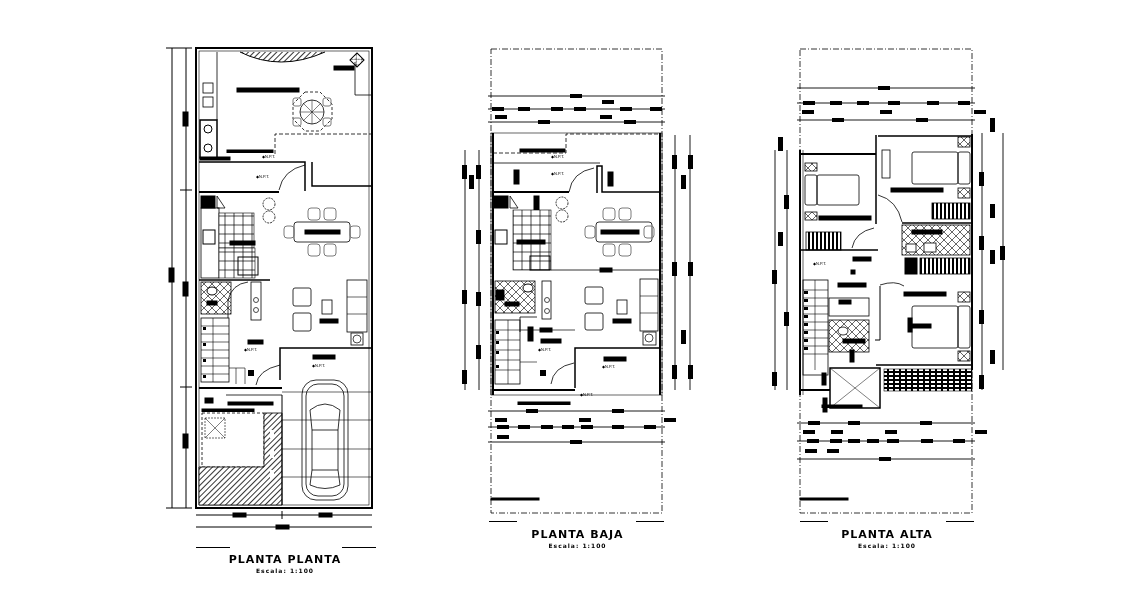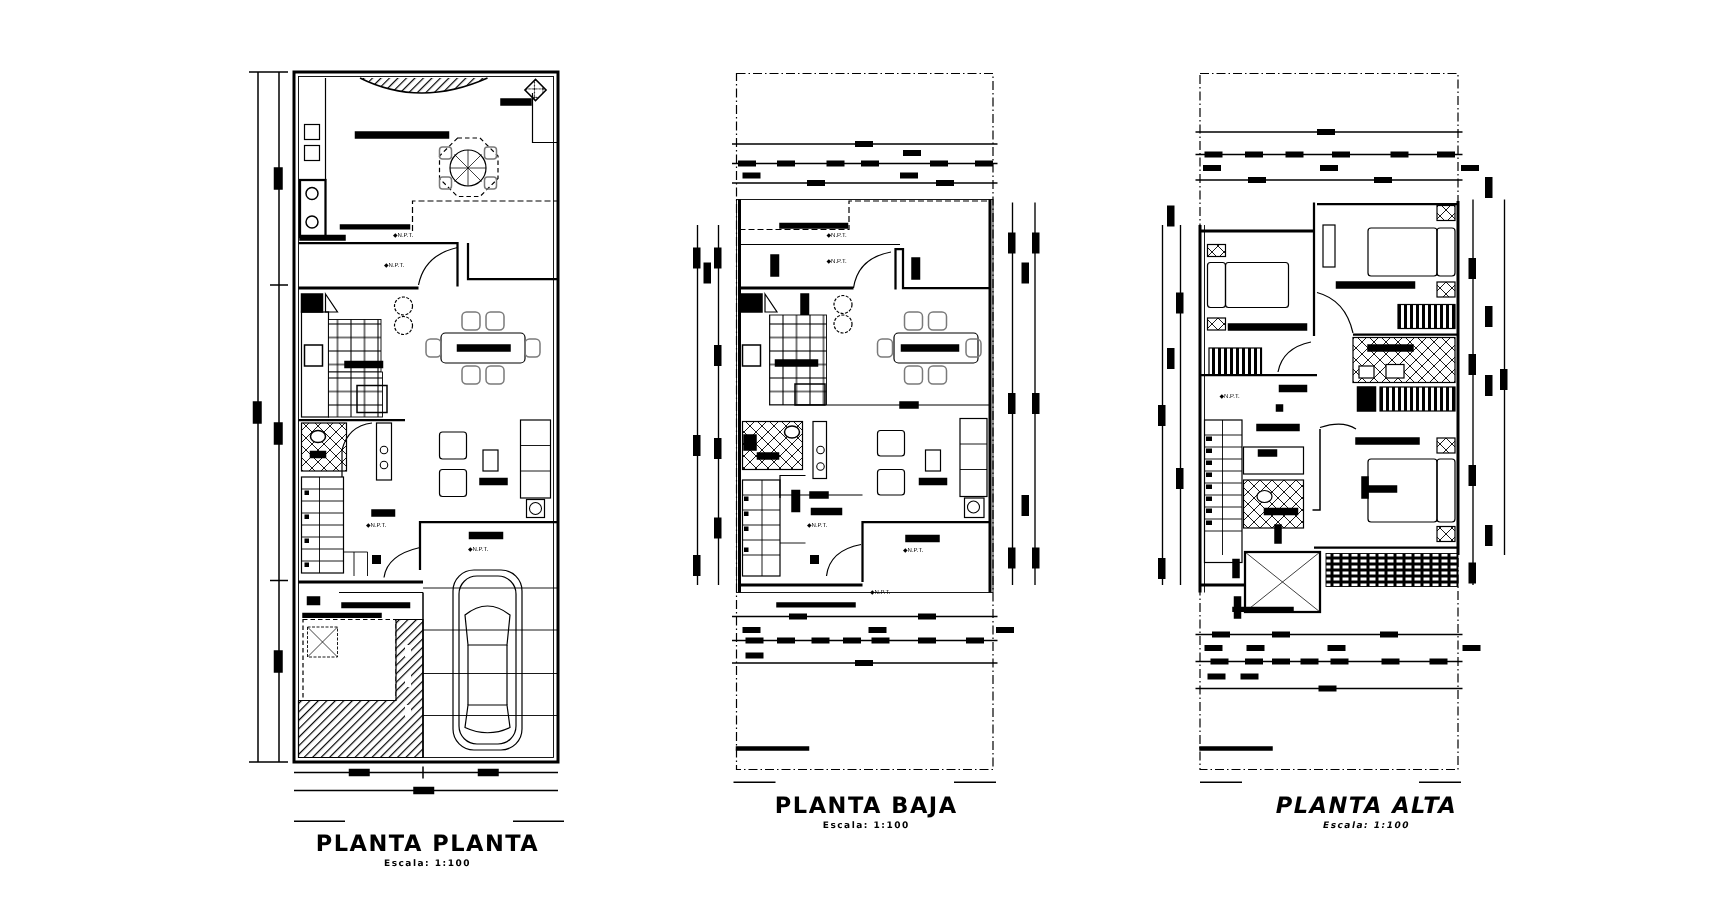--- a/index.html
+++ b/index.html
@@ -1,19 +1,19 @@
 <!DOCTYPE html>
 <html><head>
 <meta charset="utf-8">
 <style>
   html, body { margin: 0; padding: 0; background: #ffffff; }
   body { width: 1147px; height: 616px; position: relative; overflow: hidden; font-family: "Liberation Sans", sans-serif; }
   #canvas { position: absolute; left: 0; top: 0; width: 1147px; height: 616px; }
   .title { position: absolute; text-align: center; font-family: "DejaVu Sans", sans-serif; font-weight: bold; color: #000; letter-spacing: 1px; }
-  .title .name { font-size: 15px; display: block; }
+  .title .name { font-size: 11px; display: block; }
   .title .scale { font-size: 6px; display: block; font-weight: bold; margin-top: 1px; }
   .rule { position: absolute; height: 1px; background: #000; }
 </style>
 </head>
 <body>
 
 <svg id="canvas" viewBox="0 0 1147 616" xmlns="http://www.w3.org/2000/svg">
   <defs>
     <pattern id="hatch" width="4" height="4" patternUnits="userSpaceOnUse" patternTransform="rotate(45)">
       <rect width="4" height="4" fill="#fff"></rect>
@@ -524,16 +524,16 @@
 
 <div class="rule" style="left:489px; top:521px; width:28px;"></div>
 <div class="rule" style="left:636px; top:521px; width:28px;"></div>
 <div class="title" style="left:500px; top:528px; width:155px;">
   <span class="name">PLANTA BAJA</span>
   <span class="scale">Escala: 1:100</span>
 </div>
 
 <div class="rule" style="left:800px; top:521px; width:28px;"></div>
 <div class="rule" style="left:946px; top:521px; width:28px;"></div>
-<div class="title" style="left:836px; top:528px; width:150px;font-style:italic;">
+<div class="title" style="left:812px; top:528px; width:150px;">
   <span class="name">PLANTA ALTA</span>
   <span class="scale">Escala: 1:100</span>
 </div>
 
 </body></html>

